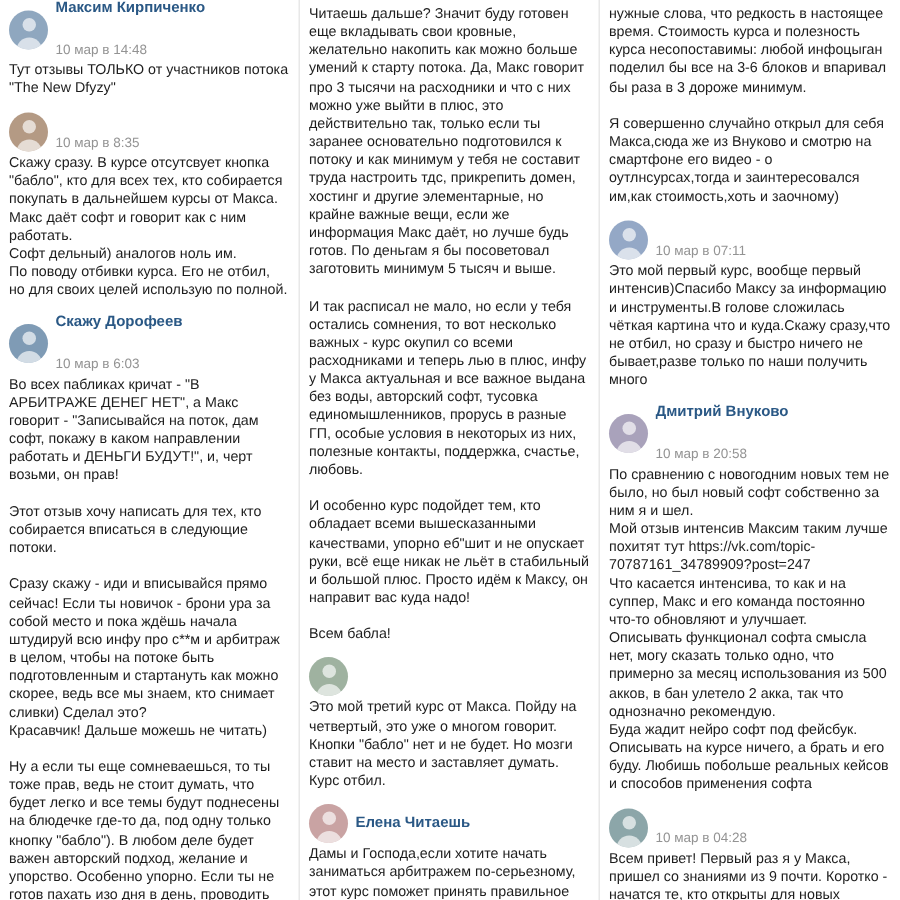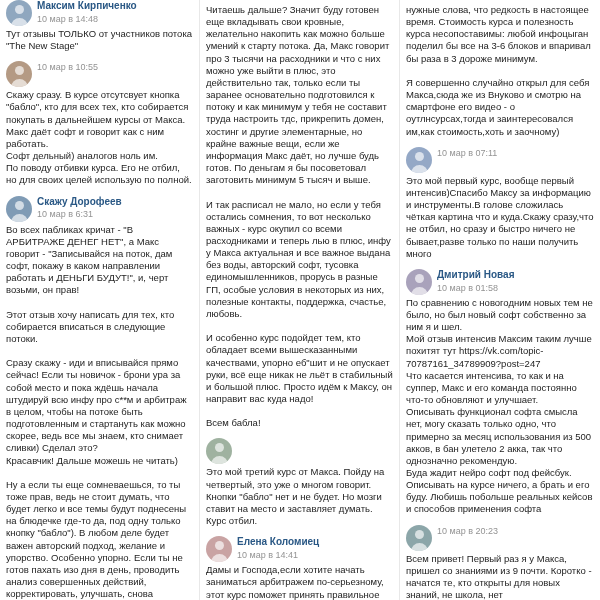--- a/index.html
+++ b/index.html
@@ -31,21 +31,21 @@
     overflow: hidden;
   }
   .col-divider {
     border-right: 1px solid #e8e8e8;
   }
   .comment {
     margin-bottom: 9px;
   }
   .c-head {
     display: flex;
-    align-items: flex-start;
+    align-items: center;
     margin-bottom: 2px;
   }
   .avatar {
     width: 26px;
     height: 26px;
     border-radius: 50%;
     flex: 0 0 26px;
     margin-right: 5px;
     background: #c3cfdc;
     position: relative;
@@ -89,21 +89,21 @@
     color: #2a5885;
     font-size: 10px;
     font-weight: bold;
     white-space: nowrap;
     overflow: hidden;
     text-overflow: ellipsis;
   }
   .c-date {
     color: #939393;
     font-size: 9px;
-    margin-top: 1px;
+    margin-top: 15px;
   }
   .c-text {
     font-size: 9.5px;
     color: #1d1d1d;
     white-space: pre-wrap;
     word-wrap: break-word;
     overflow-wrap: break-word;
   }
   .partial-top {
     margin-top: 4px;
@@ -116,42 +116,42 @@
 
   <div class="column col-divider">
     <div class="comment">
       <div class="c-head">
         <div class="avatar av-a"></div>
         <div class="c-meta">
           <div class="c-name">Максим Кирпиченко</div>
           <div class="c-date">10 мар в 14:48</div>
         </div>
       </div>
-      <div class="c-text">Тут отзывы ТОЛЬКО от участников потока "The New Stage"</div>
+      <div class="c-text">Тут отзывы ТОЛЬКО от участников потока "The New Dfyzy"</div>
     </div>
 
     <div class="comment">
       <div class="c-head">
         <div class="avatar av-b"></div>
         <div class="c-meta">
-          <div class="c-date">10 мар в 10:55</div>
+          <div class="c-date">10 мар в 8:35</div>
         </div>
       </div>
       <div class="c-text">Скажу сразу. В курсе отсутсвует кнопка "бабло", кто для всех тех, кто собирается покупать в дальнейшем курсы от Макса.
 Макс даёт софт и говорит как с ним работать.
 Софт дельный) аналогов ноль им.
 По поводу отбивки курса. Его не отбил, но для своих целей использую по полной.</div>
     </div>
 
     <div class="comment">
       <div class="c-head">
         <div class="avatar av-c"></div>
         <div class="c-meta">
           <div class="c-name">Скажу Дорофеев</div>
-          <div class="c-date">10 мар в 6:31</div>
+          <div class="c-date">10 мар в 6:03</div>
         </div>
       </div>
       <div class="c-text">Во всех пабликах кричат - "В АРБИТРАЖЕ ДЕНЕГ НЕТ", а Макс говорит - "Записывайся на поток, дам софт, покажу в каком направлении работать и ДЕНЬГИ БУДУТ!", и, черт возьми, он прав!
 
 Этот отзыв хочу написать для тех, кто собирается вписаться в следующие потоки.
 
 Сразу скажу - иди и вписывайся прямо сейчас! Если ты новичок - брони ура за собой место и пока ждёшь начала штудируй всю инфу про с**м и арбитраж в целом, чтобы на потоке быть подготовленным и стартануть как можно скорее, ведь все мы знаем, кто снимает сливки) Сделал это?
 Красавчик! Дальше можешь не читать)
 
 Ну а если ты еще сомневаешься, то ты тоже прав, ведь не стоит думать, что будет легко и все темы будут поднесены на блюдечке где-то да, под одну только кнопку "бабло"). В любом деле будет важен авторский подход, желание и упорство. Особенно упорно. Если ты не готов пахать изо дня в день, проводить анализ совершенных действий, корректировать, улучшать, снова анализировать и так по кругу, то подумай, туда ли ты попал? Закрывай это окно и иди другой вид заработка,</div>
@@ -173,22 +173,21 @@
       <div class="c-head">
         <div class="avatar av-d"></div>
       </div>
       <div class="c-text">Это мой третий курс от Макса. Пойду на четвертый, это уже о многом говорит. Кнопки "бабло" нет и не будет. Но мозги ставит на место и заставляет думать. Курс отбил.</div>
     </div>
 
     <div class="comment">
       <div class="c-head">
         <div class="avatar av-e"></div>
         <div class="c-meta">
-          <div class="c-name">Елена Коломиец</div>
-          <div class="c-date">10 мар в 14:41</div>
+          <div class="c-name">Елена Читаешь</div>
         </div>
       </div>
       <div class="c-text">Дамы и Господа,если хотите начать заниматься арбитражем по-серьезному, этот курс поможет принять правильное решение. Информации много,она вся конкретная и,подчас,уникальная. Новая</div>
     </div>
   </div>
 
   <div class="column">
     <div class="comment partial-top">
       <div class="c-text">нужные слова, что редкость в настоящее время. Стоимость курса и полезность курса несопоставимы: любой инфоцыган поделил бы все на 3-6 блоков и впаривал бы раза в 3 дороже минимум.
 
@@ -202,35 +201,35 @@
           <div class="c-date">10 мар в 07:11</div>
         </div>
       </div>
       <div class="c-text">Это мой первый курс, вообще первый интенсив)Спасибо Максу за информацию и инструменты.В голове сложилась чёткая картина что и куда.Скажу сразу,что не отбил, но сразу и быстро ничего не бывает,разве только по наши получить много</div>
     </div>
 
     <div class="comment">
       <div class="c-head">
         <div class="avatar av-g"></div>
         <div class="c-meta">
-          <div class="c-name">Дмитрий Новая</div>
-          <div class="c-date">10 мар в 01:58</div>
+          <div class="c-name">Дмитрий Внуково</div>
+          <div class="c-date">10 мар в 20:58</div>
         </div>
       </div>
       <div class="c-text">По сравнению с новогодним новых тем не было, но был новый софт собственно за ним я и шел.
 Мой отзыв интенсив Максим таким лучше похитят тут https://vk.com/topic-70787161_34789909?post=247
 Что касается интенсива, то как и на суппер, Макс и его команда постоянно что-то обновляют и улучшает.
 Описывать функционал софта смысла нет, могу сказать только одно, что примерно за месяц использования из 500 акков, в бан улетело 2 акка, так что однозначно рекомендую.
 Буда жадит нейро софт под фейсбук. Описывать на курсе ничего, а брать и его буду. Любишь побольше реальных кейсов и способов применения софта</div>
     </div>
 
     <div class="comment">
       <div class="c-head">
         <div class="avatar av-h"></div>
         <div class="c-meta">
-          <div class="c-date">10 мар в 20:23</div>
+          <div class="c-date">10 мар в 04:28</div>
         </div>
       </div>
       <div class="c-text">Всем привет! Первый раз я у Макса, пришел со знаниями из 9 почти. Коротко - начатся те, кто открыты для новых знаний, не школа, нет</div>
     </div>
   </div>
 
 </div>
 
 </body></html>

